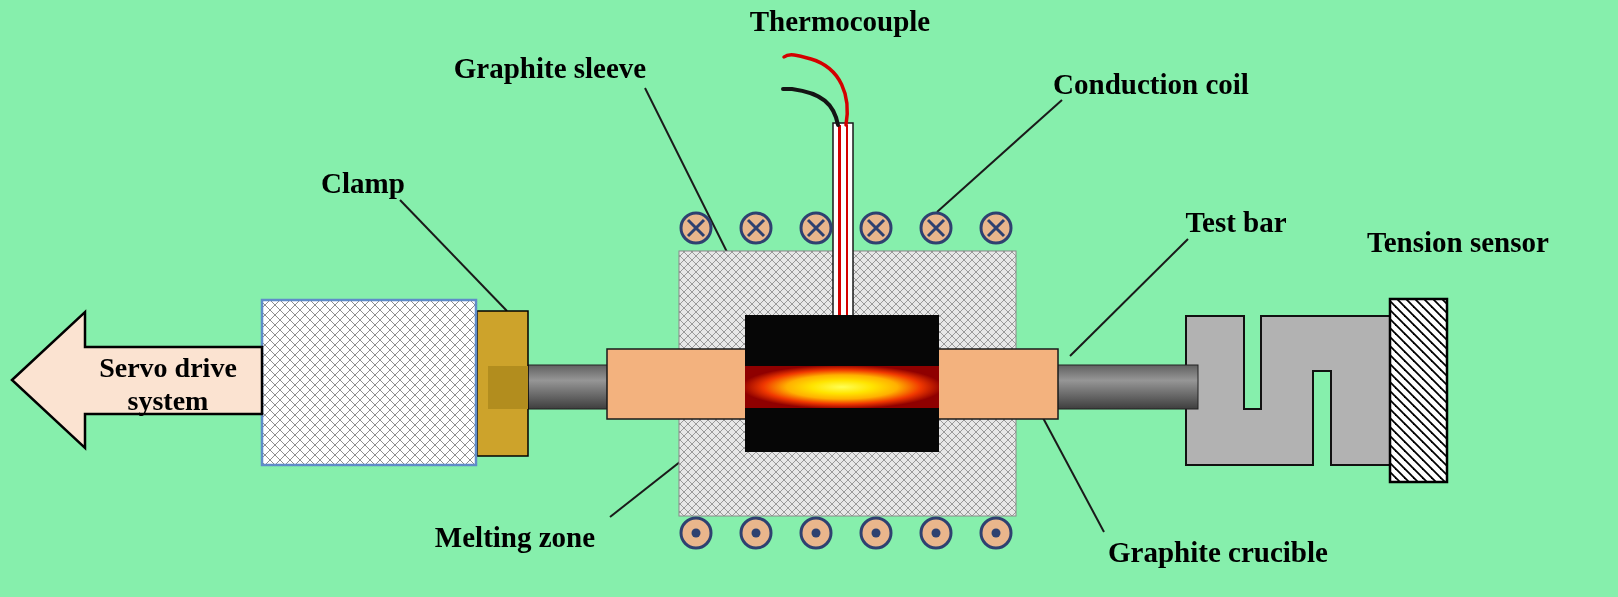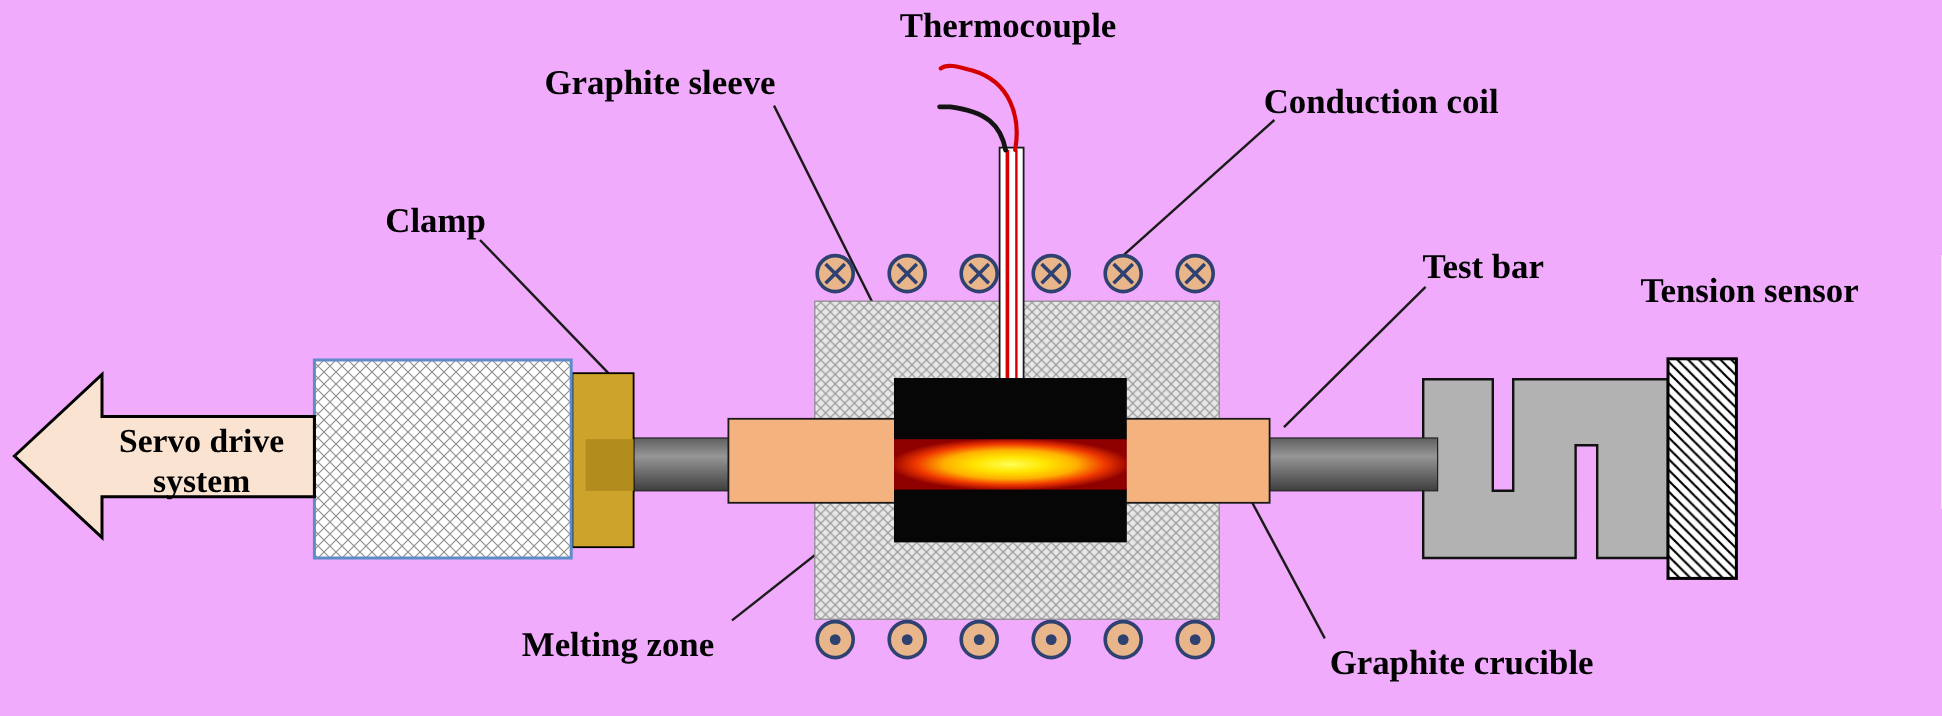--- a/index.html
+++ b/index.html
@@ -1,16 +1,16 @@
 <!DOCTYPE html>
 <html><head>
 <meta charset="utf-8">
 <style>
   html,body{margin:0;padding:0;background:#ffffff;}
-  .stage{position:relative;width:1618px;height:597px;background:#f0abfc;overflow:hidden;}
+  .stage{position:relative;width:1618px;height:597px;background:#86efac;overflow:hidden;}
   svg{display:block;}
   text.lbl{font-family:"Liberation Serif",serif;font-weight:bold;font-size:29px;fill:#000000;}
   text.lbl-servo{font-family:"Liberation Serif",serif;font-weight:bold;font-size:28px;fill:#000000;}
 </style>
 </head>
 <body>
 
 <div class="stage">
 <svg viewBox="0 0 1618 597" width="1618" height="597" xmlns="http://www.w3.org/2000/svg">
   <defs>

